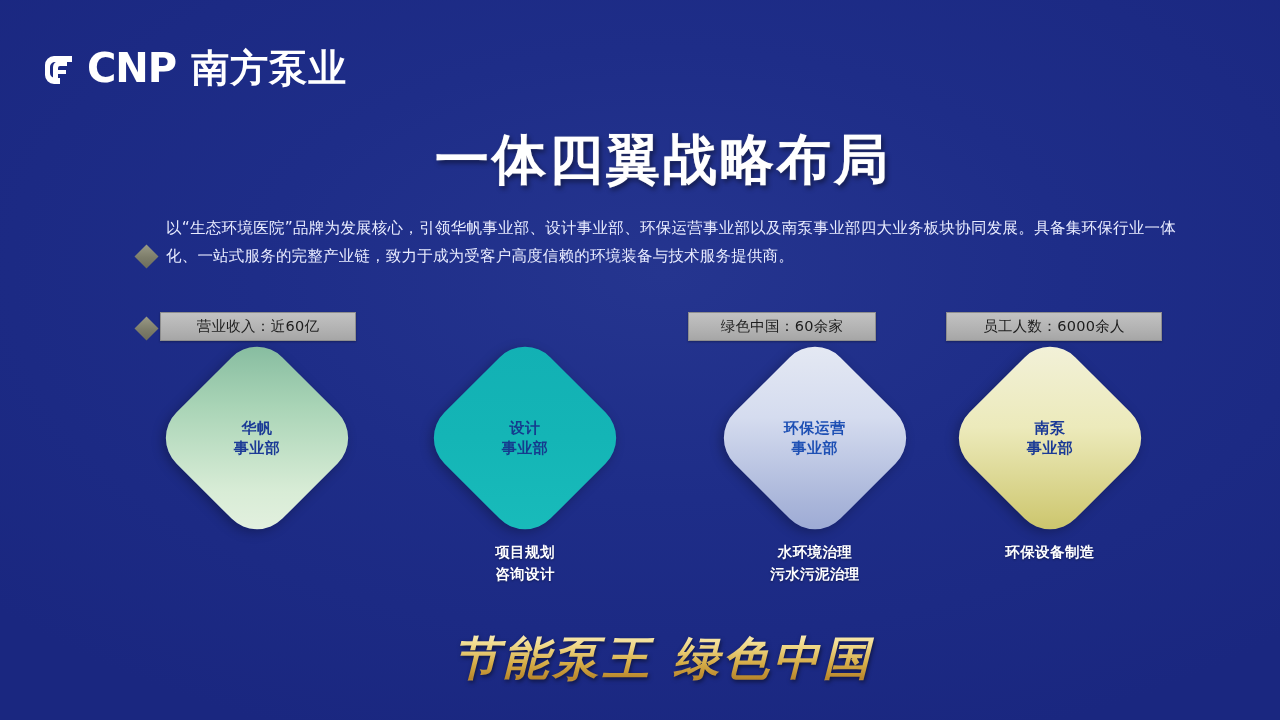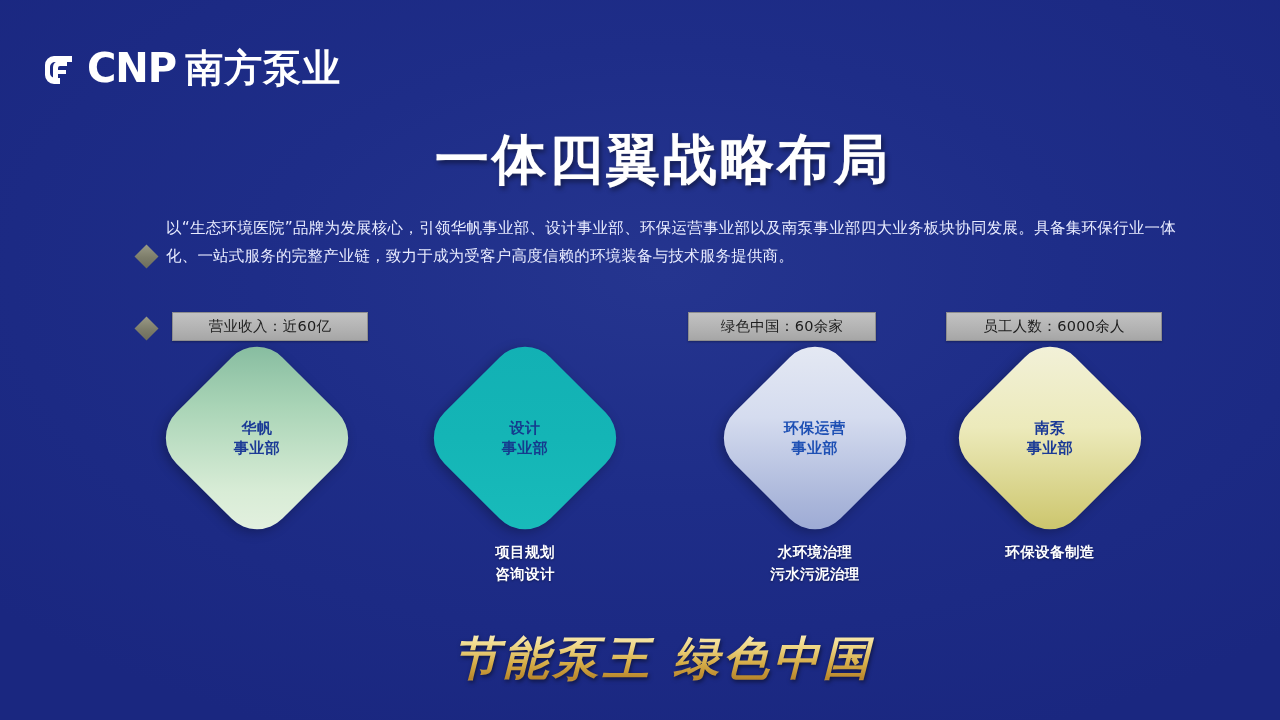--- a/index.html
+++ b/index.html
@@ -44,20 +44,21 @@
     letter-spacing: -1px;
     line-height: 1;
     font-family: "DejaVu Sans", "Liberation Sans", sans-serif;
   }
   .logo-cn {
     color: #ffffff;
     font-size: 38px;
     font-weight: 700;
     letter-spacing: 1px;
     line-height: 1;
+    margin-left: 6px;
     font-family: "DejaVu Sans", "Liberation Sans", sans-serif;
   }
 
   
   .title {
     position: absolute;
     top: 132px;
     left: 0;
     right: 0;
     text-align: center;
@@ -216,21 +217,21 @@
   </div>
 
   <div class="title">一体四翼战略布局</div>
 
   <span class="diamond d1"></span>
   <span class="diamond d2"></span>
 
   <div class="desc">以“生态环境医院”品牌为发展核心，引领华帆事业部、设计事业部、环保运营事业部以及南泵事业部四大业务板块协同发展。具备集环保行业一体化、一站式服务的完整产业链，致力于成为受客户高度信赖的环境装备与技术服务提供商。</div>
 
   <div class="stats">
-    <div class="stat-badge" style="left:0px;width:196px;margin-left:12px;">营业收入：近60亿</div>
+    <div class="stat-badge" style="left:0px;width:196px;">营业收入：近60亿</div>
     <div class="stat-badge" style="left:528px;width:188px;">绿色中国：60余家</div>
     <div class="stat-badge" style="left:786px;width:216px;">员工人数：6000余人</div>
   </div>
 
   <div class="pillars">
 
     <div class="pillar" style="left:132px;">
       <div class="squircle sq-1">
         <span class="squircle-label">华帆
 事业部</span>

